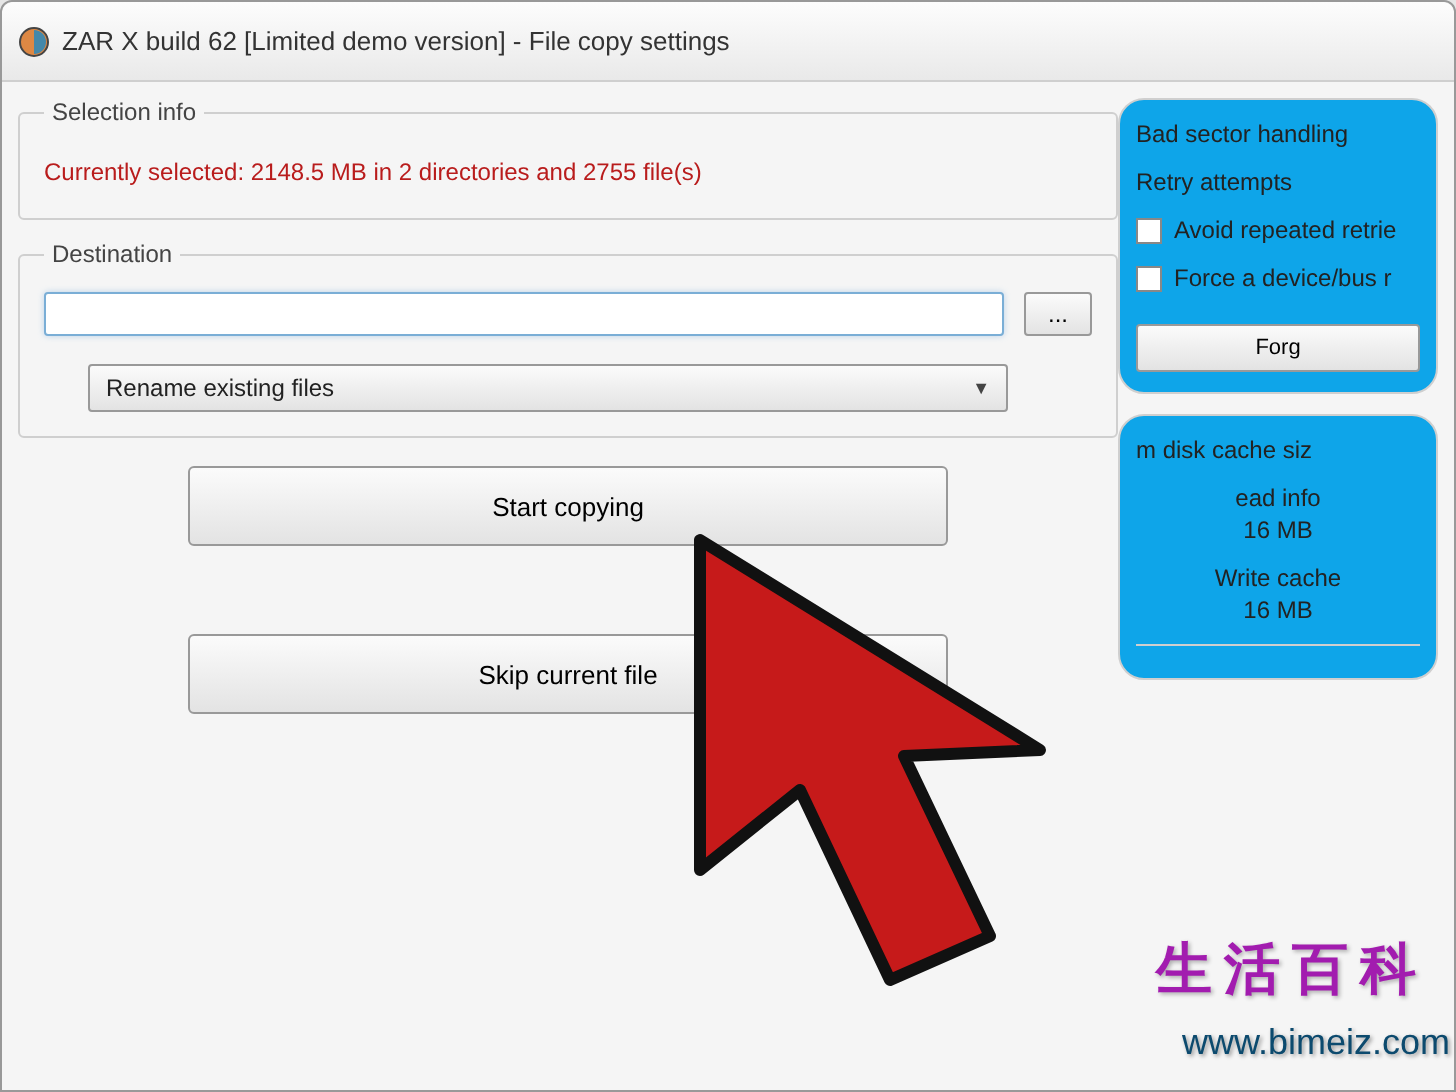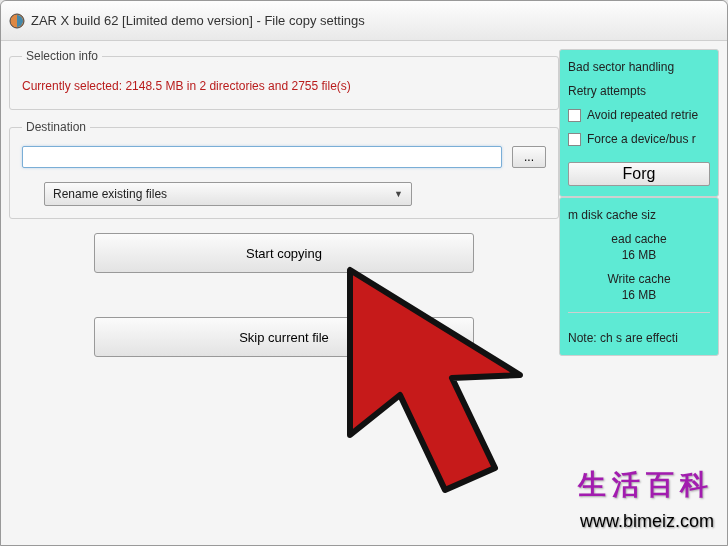--- a/index.html
+++ b/index.html
@@ -66,21 +66,21 @@
     .browse-btn {
       width: 34px;
       height: 22px;
       border: 1px solid #999;
       background: linear-gradient(to bottom, #fbfbfb, #e3e3e3);
       border-radius: 2px;
       font-size: 12px;
       cursor: pointer;
     }
     .dropdown {
-      width: 368px;
+      width: 460px;
       height: 24px;
       border: 1px solid #999;
       background: linear-gradient(to bottom, #fbfbfb, #e3e3e3);
       border-radius: 2px;
       display: flex;
       align-items: center;
       justify-content: space-between;
       padding: 0 8px;
       margin-left: 22px;
       cursor: pointer;
@@ -98,31 +98,31 @@
       cursor: pointer;
     }
     .big-button.start { margin-top: 14px; margin-bottom: 44px; }
     .big-button.skip { margin-bottom: 8px; }
     .progress-bar {
       height: 20px;
       background: linear-gradient(to bottom, #f4f4f4, #e2e2e2);
       border: 1px solid #bcbcbc;
       border-radius: 2px;
     }
-    .right-group { border: 1px solid #cfcfcf; border-radius: 3px; padding: 10px 8px; background: #5eead4; }
+    .right-group { border: 1px solid #cfcfcf; border-radius: 13px; padding: 10px 8px; background: #0ea5e9; margin-bottom: 10px; }
     .right-label { margin-bottom: 10px; font-size: 12px; }
     .checkbox-row { display: flex; align-items: center; gap: 6px; margin-bottom: 10px; }
     .checkbox { width: 13px; height: 13px; border: 1px solid #888; background: #fff; }
     .wide-btn {
       width: 100%;
       height: 24px;
       border: 1px solid #999;
       background: linear-gradient(to bottom, #fbfbfb, #e3e3e3);
       border-radius: 2px;
-      font-size: 16px;
+      font-size: 11px;
       cursor: pointer;
       margin-top: 6px;
     }
     .cache-block { text-align: center; margin: 10px 0; }
     .cache-label { font-size: 12px; }
     .cache-val { font-size: 12px; margin-top: 2px; }
     .note-row { font-size: 12px; margin-top: 18px; }
     .divider { border-top: 1px solid #cfcfcf; margin: 6px 0; }
     .cursor {
       position: absolute;
@@ -138,24 +138,24 @@
       bottom: 42px;
       font-size: 28px;
       font-weight: bold;
       color: #a21caf;
       text-shadow: 1px 1px 2px rgba(0,0,0,0.3);
       pointer-events: none;
       letter-spacing: 6px;
     }
     .watermark2 {
       position: absolute;
-      right: 14px;
+      right: 3px;
       bottom: 14px;
       font-size: 18px;
-      color: #000000;
+      color: #0c4a6e;
       text-shadow: 1px 1px 2px rgba(0,0,0,0.4);
       pointer-events: none;
     }
   </style>
 </head>
 <body>
 
 <div class="window">
   <div class="titlebar">
     <svg class="titlebar-icon" viewBox="0 0 16 16">
@@ -203,29 +203,28 @@
         <div class="checkbox-row">
           <span class="checkbox"></span>
           <span>Force a device/bus r</span>
         </div>
         <button class="wide-btn">Forg</button>
       </div>
 
       <div class="right-group">
         <div class="right-label">m disk cache siz</div>
         <div class="cache-block">
-          <div class="cache-label">ead cache</div>
+          <div class="cache-label">ead info</div>
           <div class="cache-val">16 MB</div>
         </div>
         <div class="cache-block">
           <div class="cache-label">Write cache</div>
           <div class="cache-val">16 MB</div>
         </div>
         <div class="divider"></div>
-        <div class="note-row">Note: ch         s are effecti</div>
       </div>
     </div>
   </div>
 </div>
 
 <svg class="cursor" viewBox="0 0 260 250">
   <path d="M 10 10 L 10 175 L 60 135 L 105 230 L 155 208 L 112 118 L 180 115 Z" fill="#c61a1a" stroke="#111" stroke-width="6" stroke-linejoin="round"></path>
 </svg>
 
 <div class="watermark1">生活百科</div>

